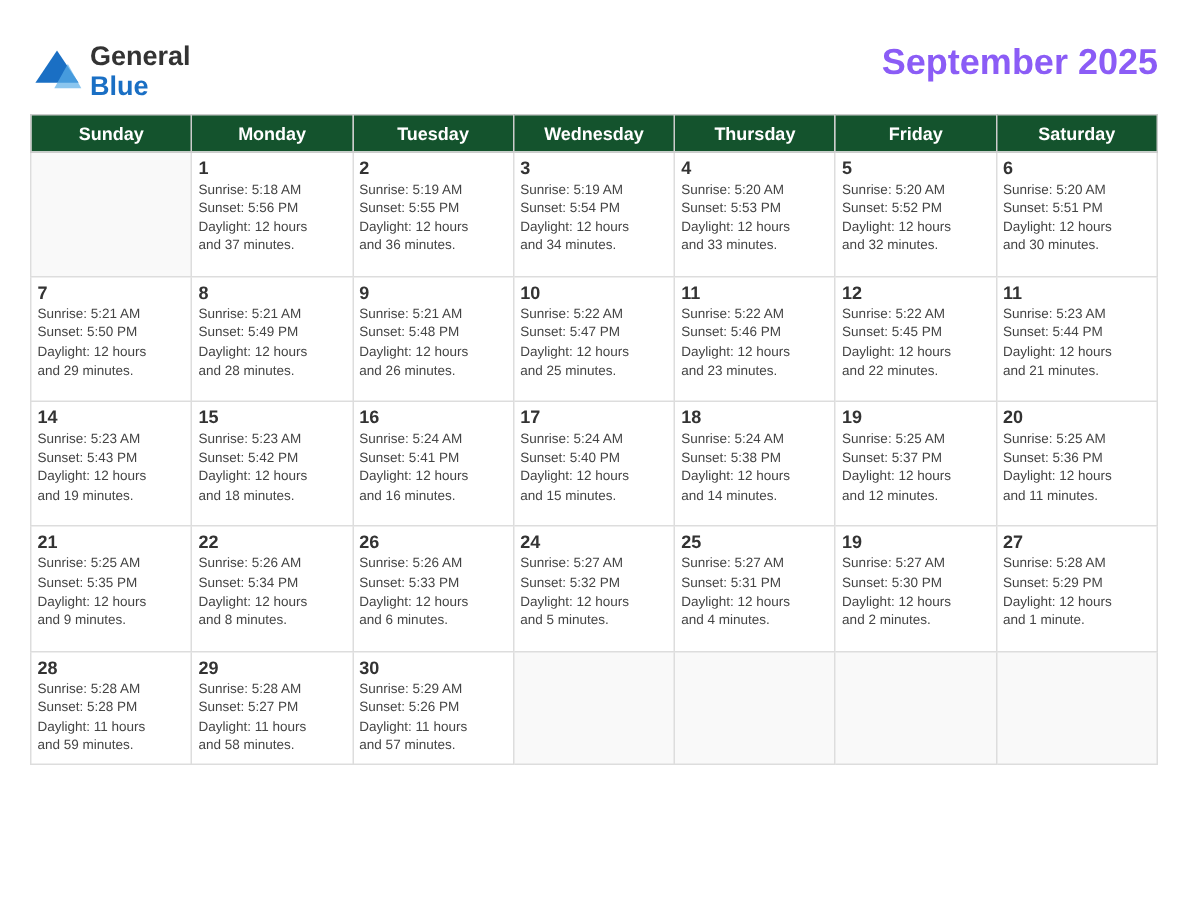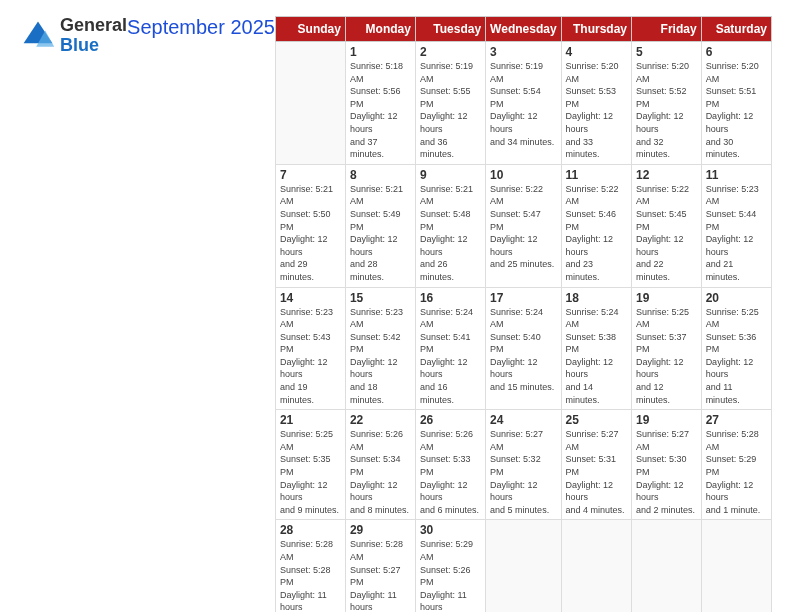--- a/index.html
+++ b/index.html
@@ -6,23 +6,23 @@
     body {
       font-family: Arial, sans-serif;
       background: #fff;
       width: 792px;
       height: 612px;
       overflow: hidden;
     }
     .page {
       width: 792px;
       height: 520px;
-      padding: 16px 20px 10px 20px;
+      padding: 28px 20px 10px 20px;
       display: flex;
-      flex-direction: row;
+      flex-direction: column;
     }
     .header {
       display: flex;
       justify-content: space-between;
       align-items: flex-start;
       margin-bottom: 8px;
     }
     .logo {
       display: flex;
       align-items: center;
@@ -36,40 +36,40 @@
     .logo-general { color: #333; }
     .logo-blue { color: #1a6fc4; }
     .logo-icon {
       width: 36px;
       height: 36px;
     }
     .title-block {
       text-align: right;
     }
     .month-title {
-      font-size: 20px;
-      font-weight: normal;
-      color: #1d4ed8;
+      font-size: 24px;
+      font-weight: bold;
+      color: #8b5cf6;
     }
     .location-title {
       font-size: 16px;
       color: #555;
     }
     .calendar {
       width: 100%;
       border-collapse: collapse;
       flex: 1;
     }
     .calendar th {
-      background-color: #b91c1c;
+      background-color: #14532d;
       color: #fff;
       font-size: 12px;
       font-weight: bold;
       padding: 5px 4px;
-      text-align: right;
+      text-align: center;
       border: 1px solid #ccc;
     }
     .calendar td {
       vertical-align: top;
       border: 1px solid #ddd;
       padding: 3px 4px;
       font-size: 9.5px;
       color: #333;
       width: calc(100% / 7);
       background: #fff;

